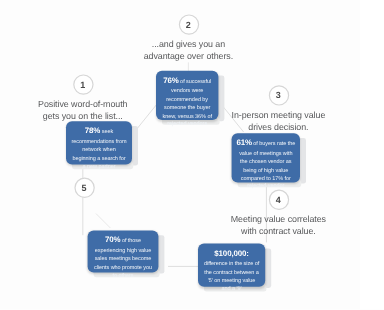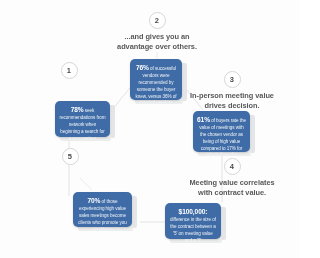--- a/index.html
+++ b/index.html
@@ -42,21 +42,21 @@
     color: #4a4a4a;
     font-size: 7.5px;
     font-weight: bold;
     line-height: 15px;
     margin: 0 auto 3px auto;
     letter-spacing: 0.2px;
   }
   .step-caption {
     color: #58595b;
     font-size: 7.4px;
-    font-weight: bold;
+    font-weight: normal;
     line-height: 1.32;
     letter-spacing: -0.05px;
     white-space: pre-line;
   }
   
   .card {
     position: absolute;
   }
   .card-face {
     position: relative;
@@ -125,20 +125,22 @@
   </svg>
 
   <div class="step" style="left:107px; top:12px; width:100px;">
     <div class="step-num">2</div>
     <div class="step-caption">...and gives you an
 advantage over others.</div>
   </div>
 
   <div class="step" style="left:19px; top:62px; width:100px;">
     <div class="step-num">1</div>
+    <div class="step-caption">Positive word-of-mouth
+gets you on the list...</div>
   </div>
 
   <div class="step" style="left:182px; top:71px; width:100px;">
     <div class="step-num">3</div>
     <div class="step-caption">In-person meeting value
 drives decision.</div>
   </div>
 
   <div class="step" style="left:12px; top:148px; width:116px;">
     <div class="step-num">5</div>

